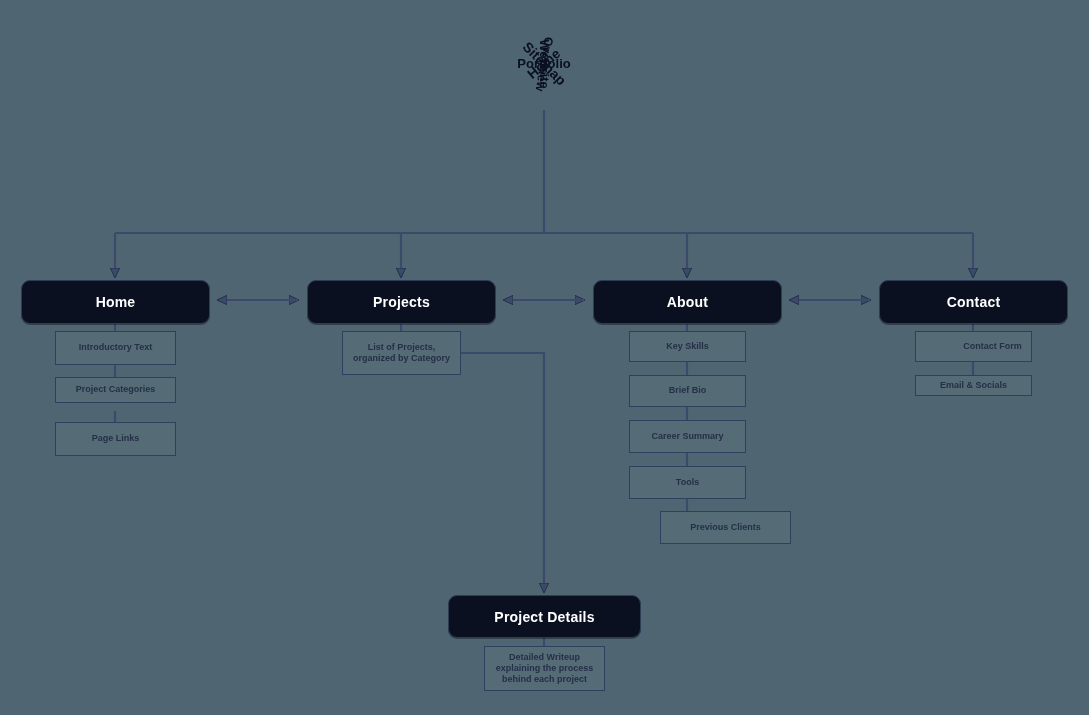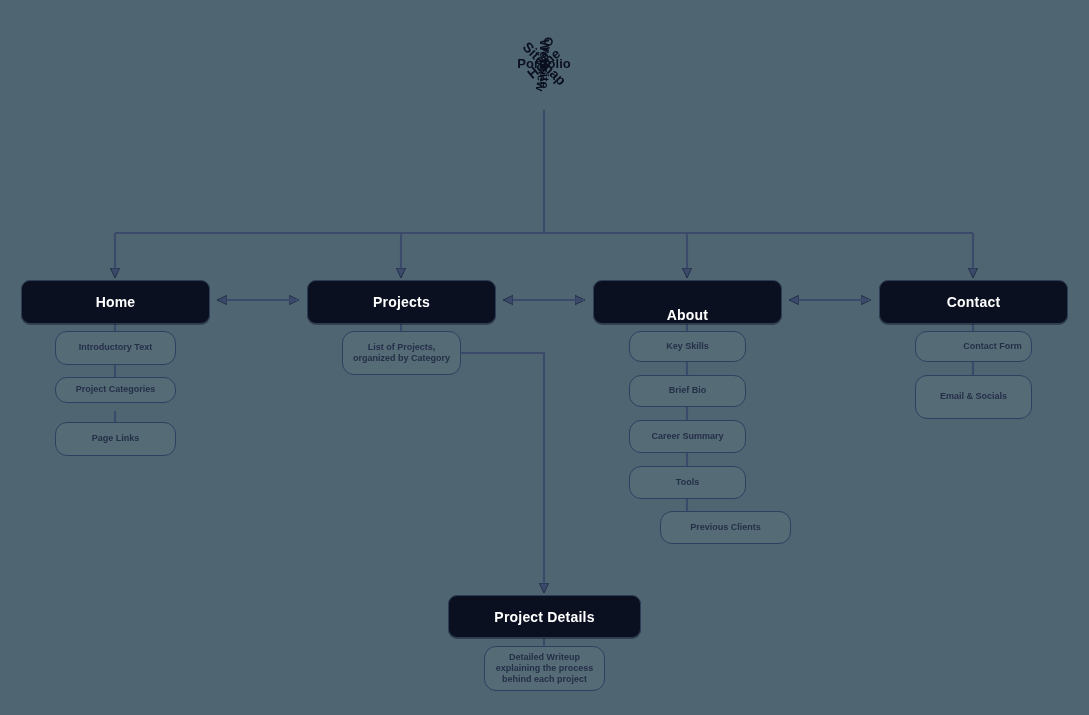--- a/index.html
+++ b/index.html
@@ -75,21 +75,21 @@
   .rg1 { transform: rotate(0deg); }
   .rg2 { transform: rotate(90deg); }
   .rg3 { transform: rotate(45deg) scale(1.08); }
   .rg4 { transform: rotate(-40deg) scale(1.05); }
   .rg5 { transform: rotate(100deg) scale(.95); }
 
   
   .node.detail {
     background: rgba(255,255,255,0.035);
     border: 1.5px solid #2f3f60;
-    border-radius: 12px;
+    border-radius: 0;
     color: #222c46;
     font-size: 9px;
     font-weight: bold;
     line-height: 1.25;
     padding: 2px 4px;
   }
   .node.detail .label {
     filter: blur(0.35px);
     opacity: .95;
   }
@@ -171,21 +171,21 @@
     <span class="label">Page Links</span>
   </div>
 
   <div class="node primary" style="left:307px; top:280px; width:189px; height:44px;">
     <span class="label">Projects</span>
   </div>
   <div class="node detail" style="left:342px; top:331px; width:119px; height:44px;justify-content:flex-end;">
     <span class="label">List of Projects, organized by Category</span>
   </div>
 
-  <div class="node primary" style="left:593px; top:280px; width:189px; height:44px;align-items:flex-end;">
+  <div class="node primary" style="left:593px; top:280px; width:189px; height:44px;">
     <span class="label">About</span>
   </div>
   <div class="node detail" style="left:629px; top:331px; width:117px; height:31px;">
     <span class="label">Key Skills</span>
   </div>
   <div class="node detail" style="left:629px; top:375px; width:117px; height:32px;">
     <span class="label">Brief Bio</span>
   </div>
   <div class="node detail" style="left:629px; top:420px; width:117px; height:33px;">
     <span class="label">Career Summary</span>
@@ -196,21 +196,21 @@
   <div class="node detail" style="left:660px; top:511px; width:131px; height:33px;">
     <span class="label">Previous Clients</span>
   </div>
 
   <div class="node primary" style="left:879px; top:280px; width:189px; height:44px;">
     <span class="label">Contact</span>
   </div>
   <div class="node detail" style="left:915px; top:331px; width:117px; height:31px;padding-left:42px;">
     <span class="label">Contact Form</span>
   </div>
-  <div class="node detail" style="left:915px; top:375px; width:117px; height:44px;">
+  <div class="node detail" style="left:915px; top:375px; width:117px; height:21px;">
     <span class="label">Email &amp; Socials</span>
   </div>
 
   <div class="node primary" style="left:448px; top:595px; width:193px; height:43px;">
     <span class="label">Project Details</span>
   </div>
   <div class="node detail" style="left:484px; top:646px; width:121px; height:45px;">
     <span class="label">Detailed Writeup explaining the process behind each project</span>
   </div>
 

